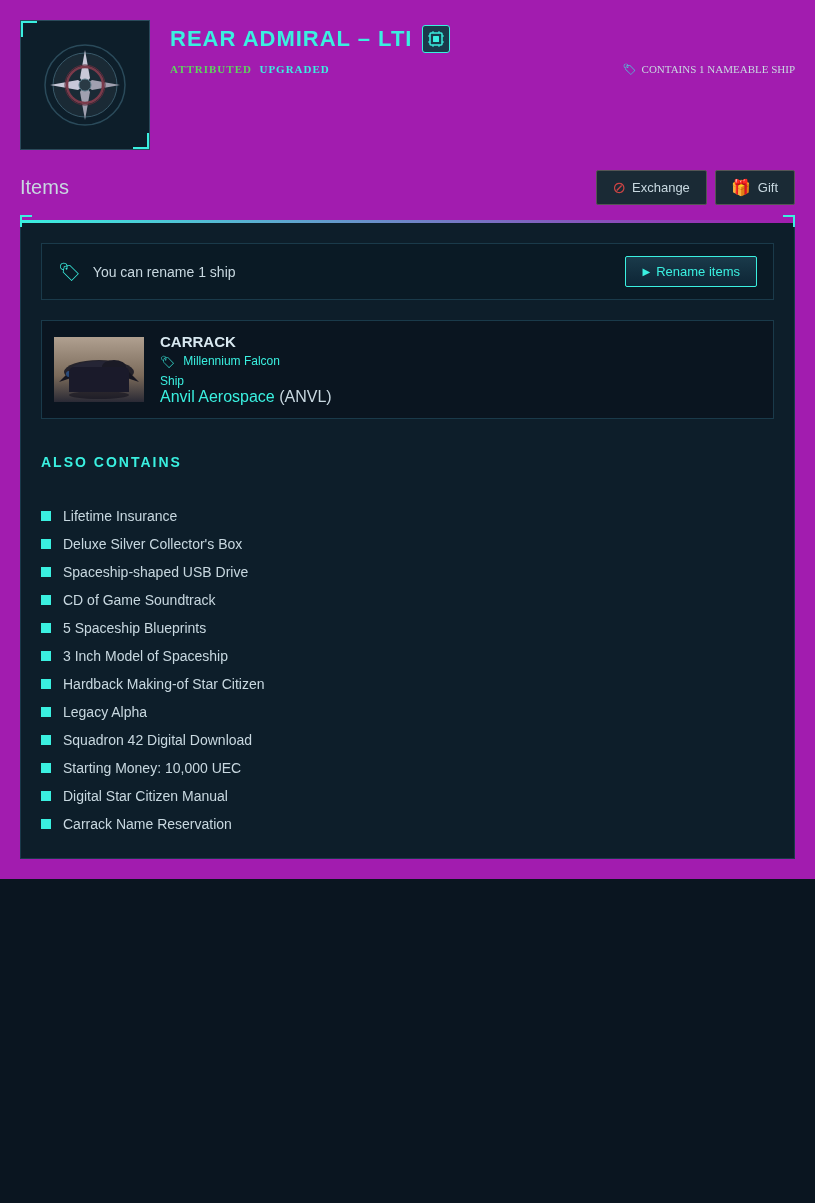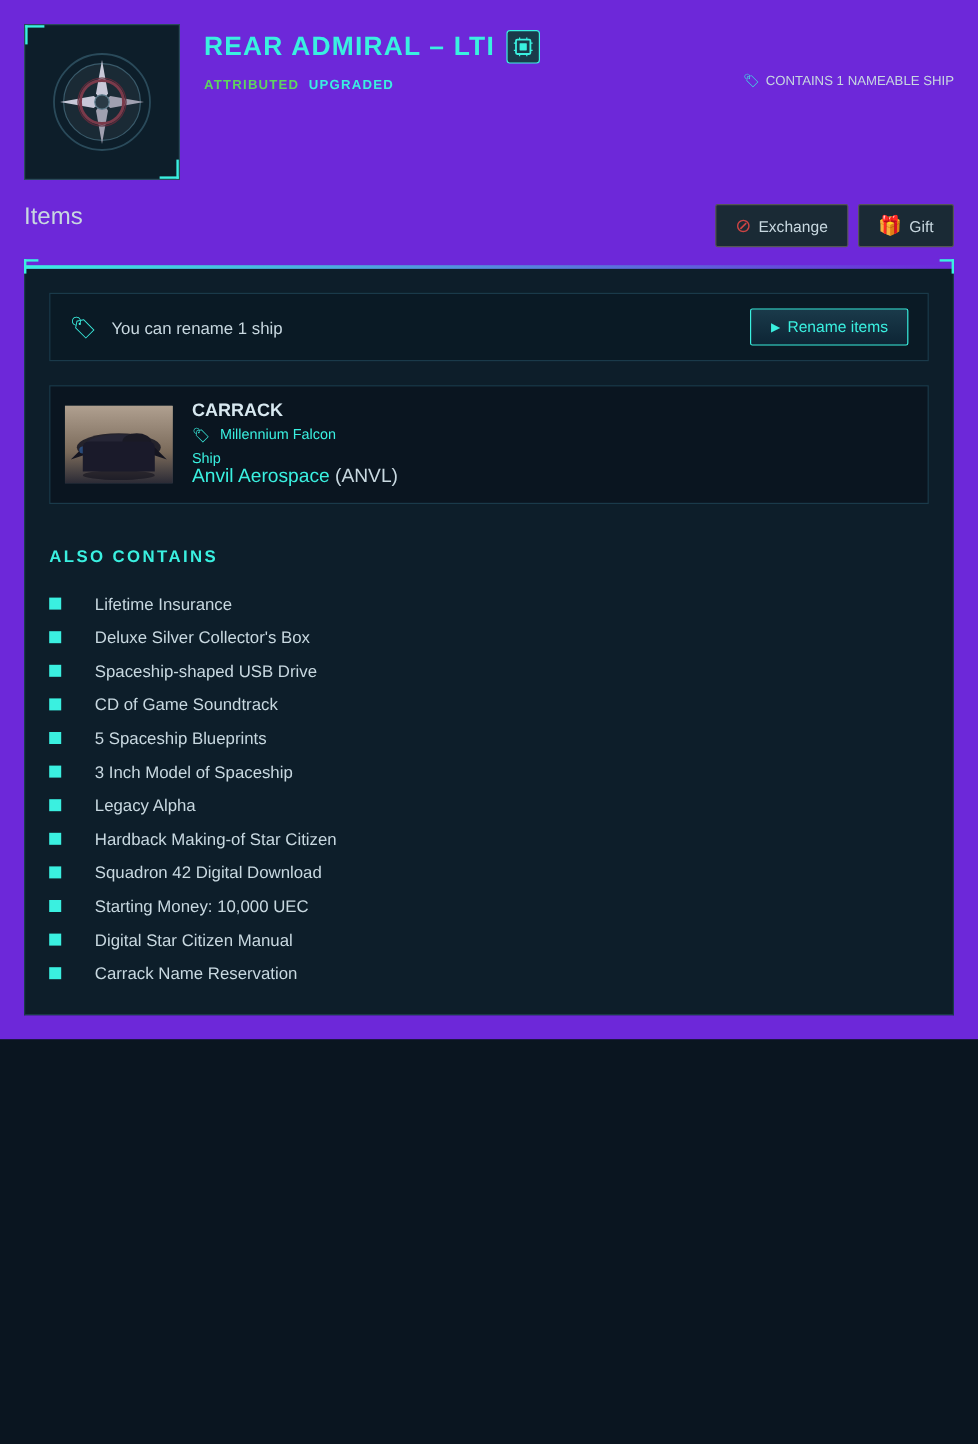--- a/index.html
+++ b/index.html
@@ -7,21 +7,21 @@
     body {
       background-color: #0a1520;
       color: #c8d8e0;
       font-family: 'Arial', sans-serif;
       font-size: 14px;
       width: 815px;
       min-height: 1203px;
     }
 
     .page-wrapper {
-      background: #6d28d9;
+      background: #a21caf;
       padding: 20px;
     }
 
     
     .header-section {
       display: flex;
       align-items: flex-start;
       gap: 20px;
       margin-bottom: 20px;
     }
@@ -88,23 +88,24 @@
       border-radius: 3px;
       display: flex;
       align-items: center;
       justify-content: center;
       color: #3af0e0;
       font-size: 16px;
     }
 
     .status-row {
       display: flex;
-      align-items: flex-start;
+      align-items: center;
       justify-content: space-between;
       margin-bottom: 24px;
+      font-family: Liberation Serif, serif;
     }
 
     .attributed-badge {
       color: #5fd35f;
       font-size: 11px;
       font-weight: bold;
       letter-spacing: 1px;
     }
 
     .upgraded-badge {
@@ -156,20 +157,21 @@
       font-size: 10px;
     }
 
     
     .items-section {
       margin-top: 10px;
     }
 
     .items-header {
       display: flex;
+      align-items: center;
       justify-content: space-between;
       margin-bottom: 15px;
     }
 
     .items-title {
       color: #c8d8e0;
       font-size: 20px;
       font-weight: normal;
     }
 
@@ -355,27 +357,27 @@
     .also-contains {
       margin-top: 25px;
       padding-top: 10px;
     }
 
     .also-contains-title {
       color: #3af0e0;
       font-size: 14px;
       font-weight: bold;
       letter-spacing: 2px;
-      margin-bottom: 18px;
+      margin-bottom: 32px;
     }
 
     .also-item {
       display: flex;
       align-items: center;
-      gap: 28px;
+      gap: 12px;
       padding: 6px 0;
       color: #c8d8e0;
       font-size: 14px;
     }
 
     .bullet-square {
       width: 10px;
       height: 10px;
       background: #3af0e0;
       flex-shrink: 0;
@@ -538,25 +540,25 @@
             <div class="also-item">
       <div class="bullet-square"></div>
       <span>5 Spaceship Blueprints</span>
     </div>
             <div class="also-item">
       <div class="bullet-square"></div>
       <span>3 Inch Model of Spaceship</span>
     </div>
             <div class="also-item">
       <div class="bullet-square"></div>
+      <span>Hardback Making-of Star Citizen</span>
+    </div>
+            <div class="also-item">
+      <div class="bullet-square"></div>
       <span>Legacy Alpha</span>
-    </div>
-            <div class="also-item">
-      <div class="bullet-square"></div>
-      <span>Hardback Making-of Star Citizen</span>
     </div>
             <div class="also-item">
       <div class="bullet-square"></div>
       <span>Squadron 42 Digital Download</span>
     </div>
             <div class="also-item">
       <div class="bullet-square"></div>
       <span>Starting Money: 10,000 UEC</span>
     </div>
             <div class="also-item">

